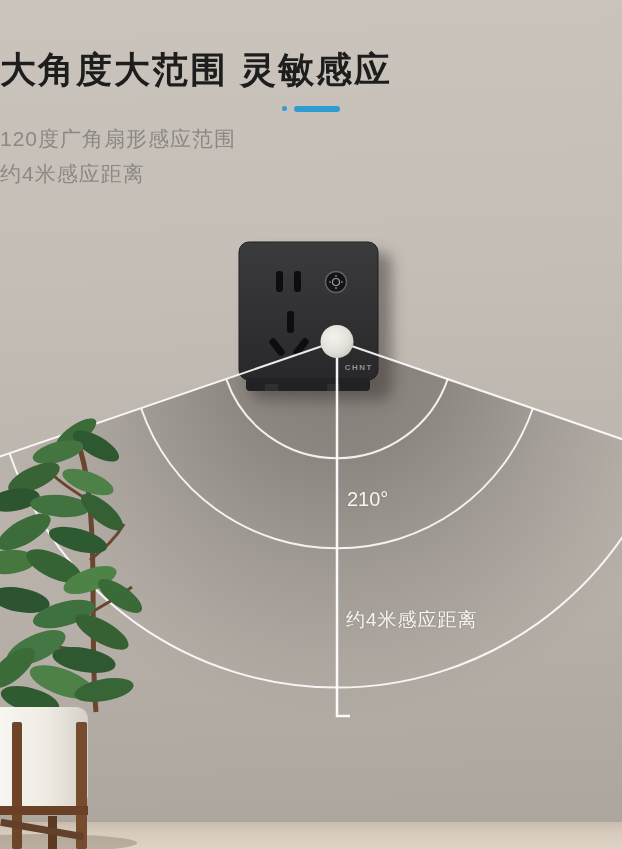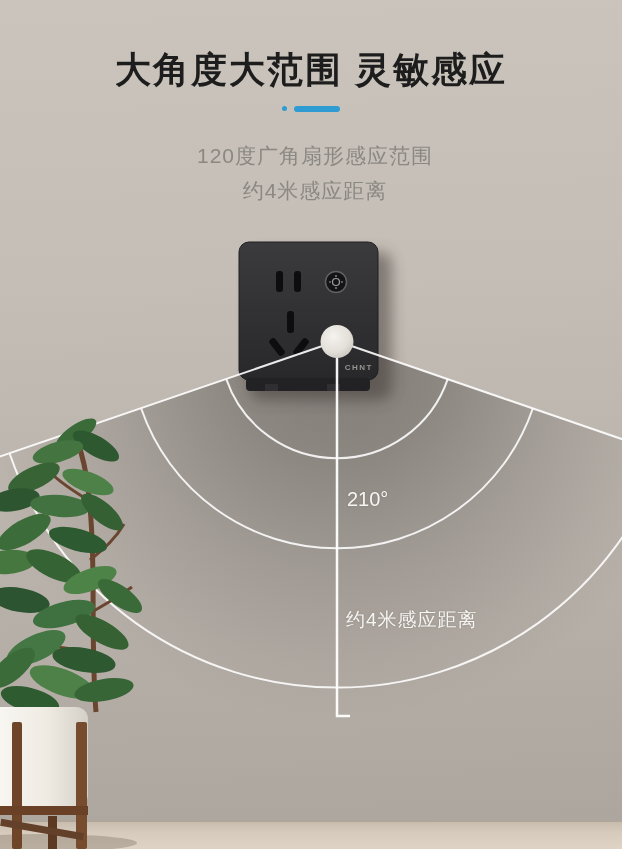--- a/index.html
+++ b/index.html
@@ -7,29 +7,29 @@
     position:relative;width:622px;height:849px;overflow:hidden;
     font-family:"Liberation Sans","DejaVu Sans",sans-serif;
     background:linear-gradient(178deg,#CAC4BC 0%,#C4BEB6 32%,#B8B1AA 68%,#ACA59E 100%);
   }
   .floor{
     position:absolute;left:0;bottom:0;width:100%;height:27px;
     background:linear-gradient(180deg,#C7BCAE 0%,#D6CBBD 40%,#DED3C4 100%);
     border-top:1px solid rgba(125,110,94,.45);
   }
   svg.scene{position:absolute;left:0;top:0;width:622px;height:849px;}
-  .header{position:absolute;left:0;top:0;width:100%;text-align:center;}
+  .header{position:absolute;left:0;top:0;width:100%;text-align:left;}
   .title{
     margin-top:50px;font-size:36px;font-weight:700;color:#1D1D1D;
     letter-spacing:2px;line-height:1.1;
   }
   .accent{margin-top:16px;display:flex;justify-content:center;align-items:center;gap:7px;}
   .accent .dot{width:5px;height:5px;border-radius:50%;background:#2F9BD3;}
   .accent .bar{width:46px;height:6px;border-radius:3px;background:#2F9BD3;}
-  .subtitle{margin-top:26px;font-size:21px;line-height:35px;color:#8B8782;letter-spacing:1px;padding-left:8px;}
+  .subtitle{margin-top:9px;font-size:21px;line-height:35px;color:#8B8782;letter-spacing:1px;}
   .fan-label{position:absolute;color:#F7F5F2;text-shadow:0 0 2px rgba(90,85,80,.35);}
   .label-angle{left:347px;top:488px;font-size:20px;}
   .label-distance{left:346px;top:607px;font-size:19px;letter-spacing:1px;}
 </style>
 </head>
 <body>
 
 <div class="stage">
 
   <div class="floor"></div>

